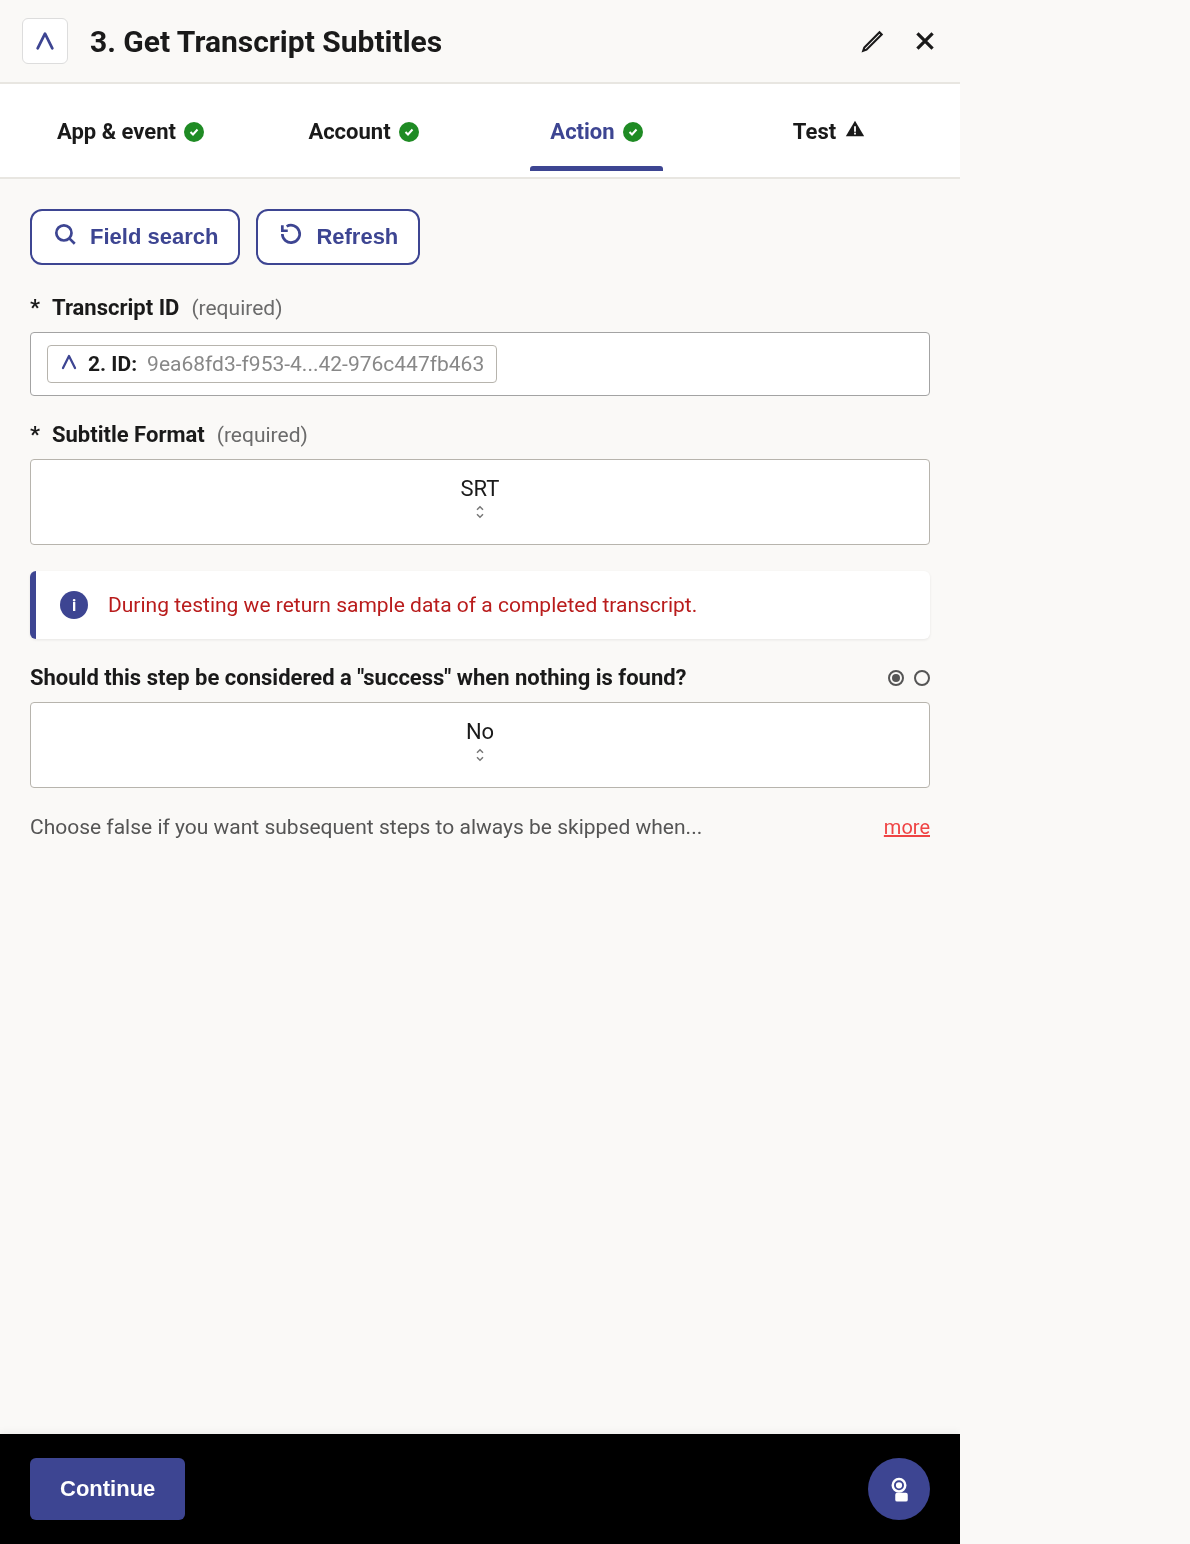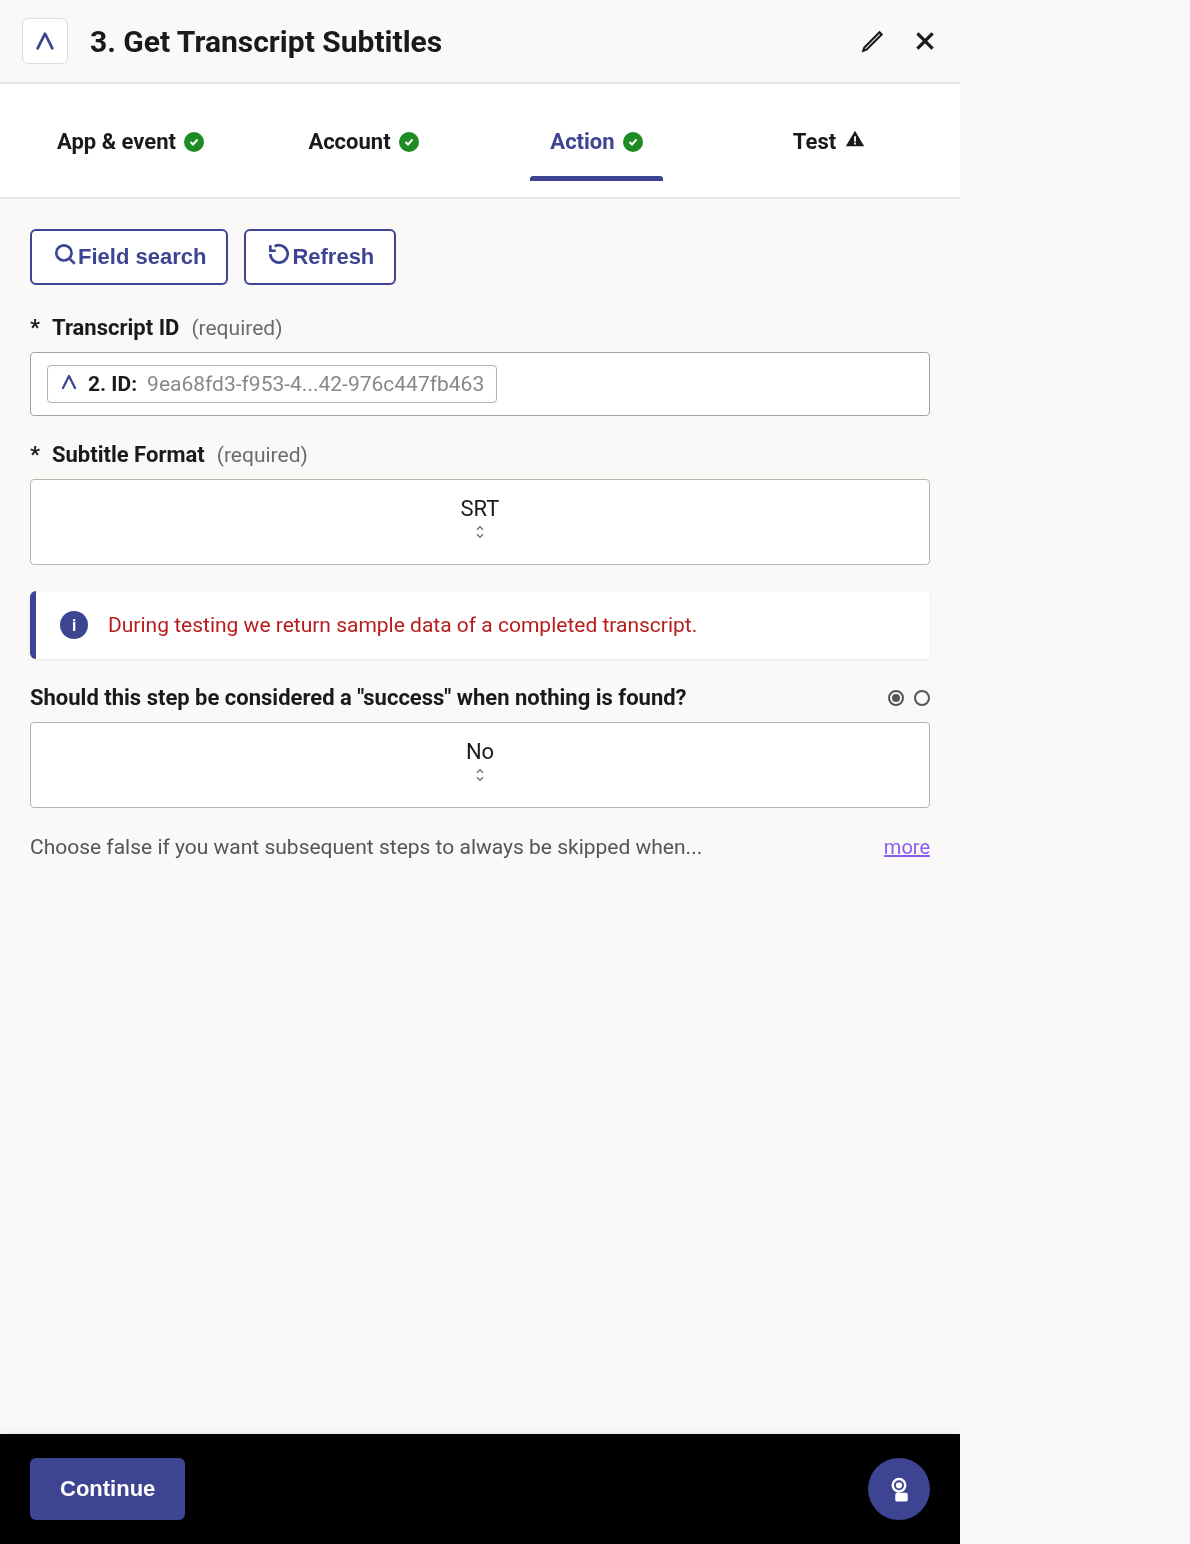--- a/index.html
+++ b/index.html
@@ -42,21 +42,21 @@
   .icon-btn { cursor: pointer; color: #1a1a1a; }
   .icon-btn svg { width: 26px; height: 26px; display: block; }
 
   .divider { height: 2px; background: #e8e6e1; width: 100%; }
 
   
   .tabs {
     display: flex;
     background: #fff;
     border-bottom: 2px solid #e8e6e1;
-    padding: 18px 20px;
+    padding: 8px 20px;
     gap: 12px;
   }
   .tab {
     padding: 26px 28px 24px 28px;
     font-size: 22px;
     font-weight: 700;
     display: flex;
     align-items: center;
     gap: 8px;
     cursor: pointer;
@@ -88,23 +88,24 @@
   .body-area { padding: 30px 30px 120px 30px; }
 
   .tool-row { display: flex; gap: 16px; margin-bottom: 30px; }
   .tool-btn {
     border: 2px solid #3d4592;
     background: #fff;
     color: #3d4592;
     font-size: 22px;
     font-weight: 700;
     padding: 10px 20px;
-    border-radius: 6px;
+    border-radius: 12px;
     display: inline-flex;
     align-items: center;
+    gap: 12px;
     cursor: pointer;
   }
   .tool-btn svg { width: 26px; height: 26px; }
 
   .field { margin-bottom: 26px; }
   .field-label-row { display: flex; align-items: baseline; gap: 12px; margin-bottom: 12px; }
   .field-req { font-size: 22px; font-weight: 700; }
   .field-label { font-size: 22px; font-weight: 700; }
   .field-hint { font-size: 21px; color: #6b6b6b; }
 
@@ -172,21 +173,21 @@
   .radio-dot {
     width: 16px; height: 16px; border-radius: 50%;
     border: 2px solid #555; display: inline-block; position: relative;
   }
   .radio-dot.filled::after {
     content: ""; position: absolute; inset: 2px; border-radius: 50%; background: #555;
   }
 
   .help-row { display: flex; justify-content: space-between; align-items: center; margin-top: 27px; }
   .help-text { font-size: 21px; color: #555; }
-  .more-link { font-size: 20px; text-decoration: underline; color: #8b5cf6; cursor: pointer; }
+  .more-link { font-size: 20px; text-decoration: underline; color: #ef4444; cursor: pointer; }
 
   
   .footer {
     position: absolute;
     left: 0; right: 0; bottom: 0;
     background: #000000;
     padding: 24px 30px;
     display: flex;
     align-items: center;
     justify-content: space-between;

